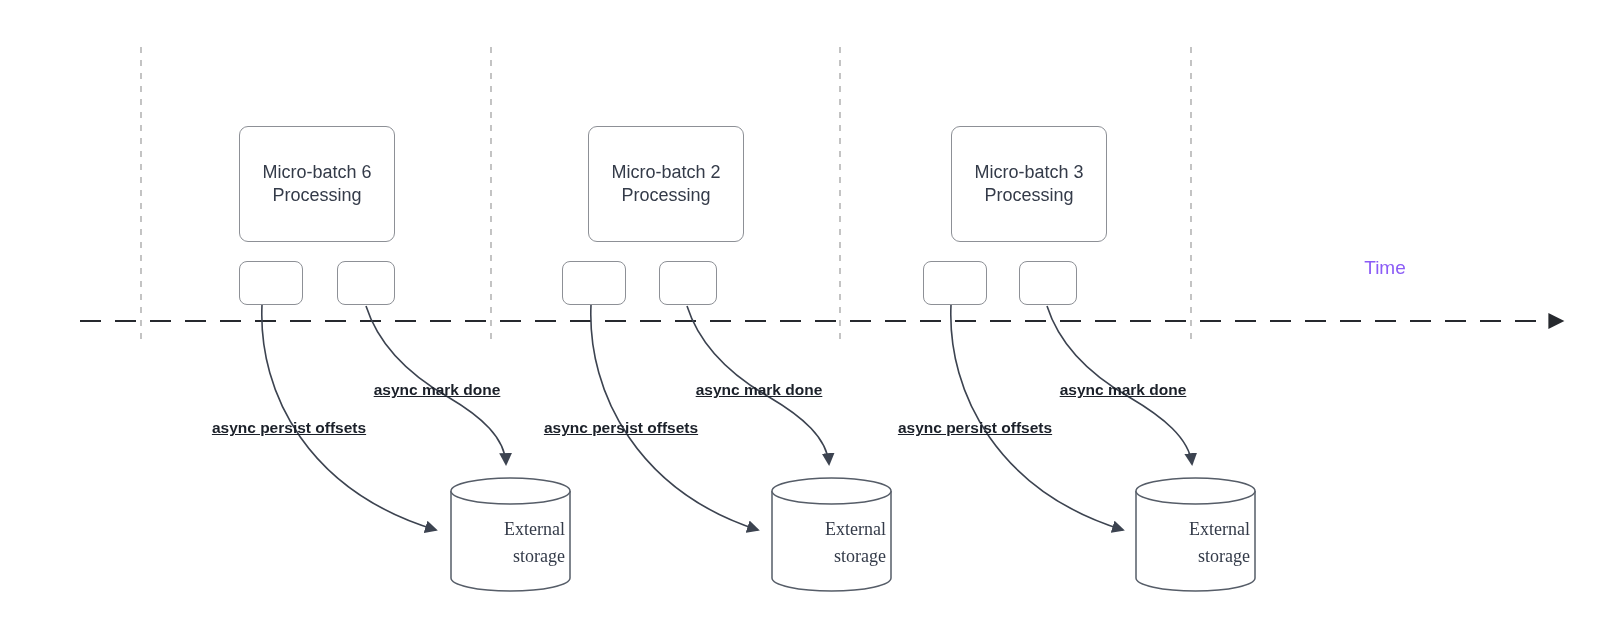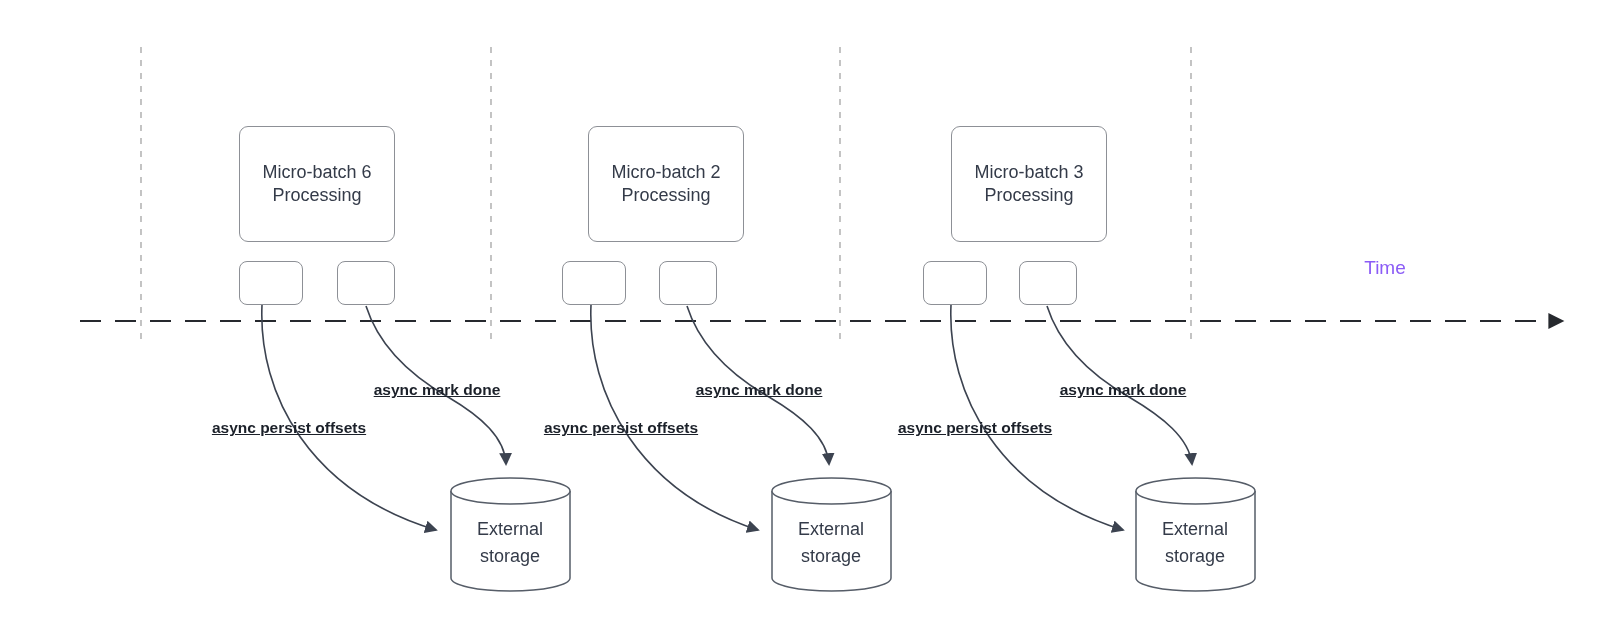--- a/index.html
+++ b/index.html
@@ -45,25 +45,26 @@
     font-weight: bold;
     font-size: 15.5px;
     color: #1b2029;
     pointer-events: none;
     white-space: nowrap;
     text-decoration: underline;
   }
   .storage-label {
     position: absolute;
     width: 110px;
-    text-align: center;
+    text-align: right;
     color: #343b49;
     font-size: 18px;
     line-height: 27px;
     pointer-events: none;
+    font-family: Liberation Serif, serif;
   }
   .time-label {
     position: absolute;
     text-align: center;
     color: #8b5cf6;
     font-size: 19px;
     pointer-events: none;
   }
   .title-line { display: block; }
 </style>

